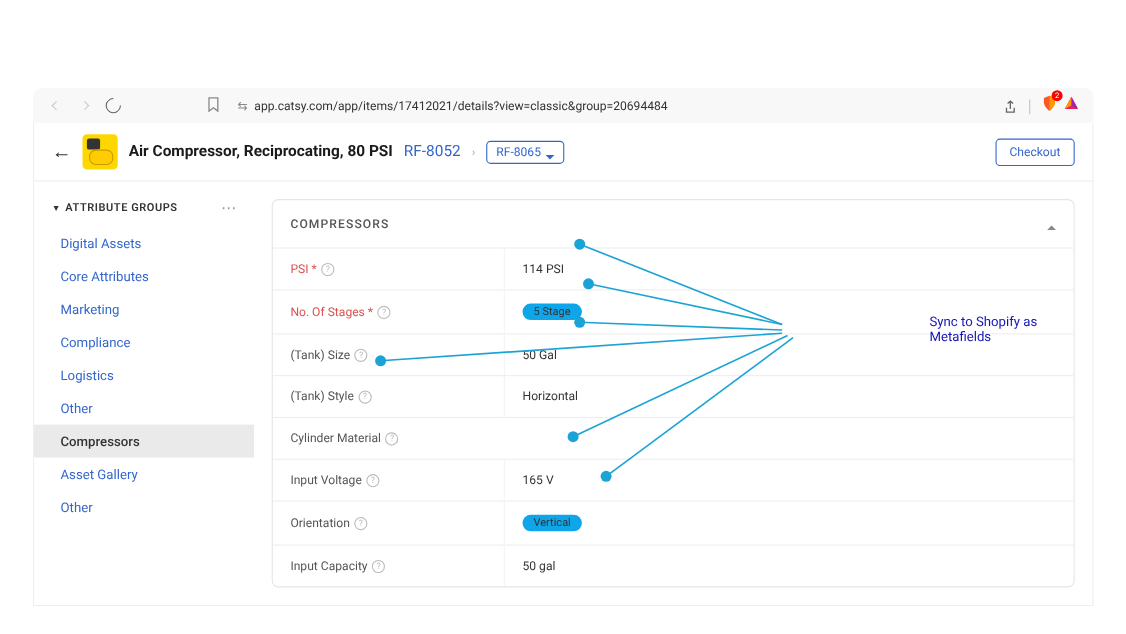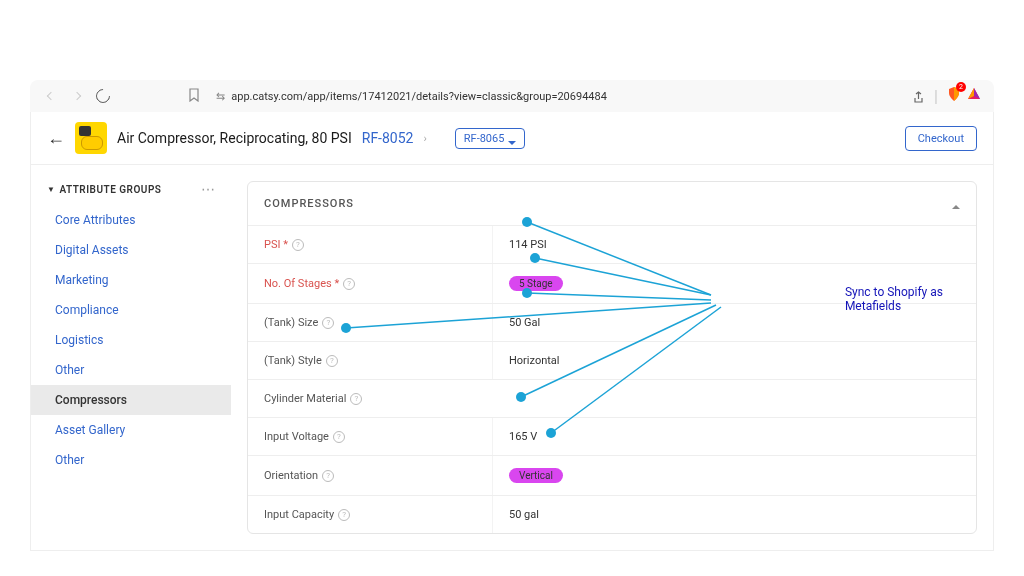--- a/index.html
+++ b/index.html
@@ -22,49 +22,49 @@
 
 
 .app { margin: 0 30px; background: #fff; border: 1px solid #eee; border-top: none; }
 
 
 .header { display: flex; align-items: center; padding: 10px 16px; gap: 10px; border-bottom: 1px solid #eee; }
 .back-arrow { font-size: 18px; color: #333; cursor: pointer; }
 .product-thumb { width: 32px; height: 32px; background: #ffd700; border-radius: 4px; position: relative; }
 .product-thumb::before { content: ""; position: absolute; top: 4px; left: 4px; width: 12px; height: 10px; background: #333; border-radius: 2px; }
 .product-thumb::after { content: ""; position: absolute; bottom: 4px; left: 6px; width: 20px; height: 12px; background: #ffcc00; border-radius: 6px; border: 1px solid #cc9900; }
-.product-title { font-size: 14px; font-weight: 400; color: #1a1a1a; }
+.product-title { font-size: 14px; font-weight: 700; color: #1a1a1a; }
 .breadcrumb-link { font-size: 14px; color: #3366cc; cursor: pointer; }
 .breadcrumb-sep { color: #aaa; font-size: 11px; }
-.breadcrumb-current { font-size: 11px; color: #3366cc; border: 1px solid #3366cc; border-radius: 4px; padding: 3px 8px; display: inline-flex; align-items: flex-end; gap: 4px; cursor: pointer; margin-left: 18px; }
+.breadcrumb-current { font-size: 11px; color: #3366cc; border: 1px solid #3366cc; border-radius: 4px; padding: 3px 8px; display: inline-flex; align-items: flex-end; gap: 4px; cursor: pointer; }
 .header-spacer { flex: 1; }
 .checkout-btn { font-size: 11px; color: #3366cc; border: 1px solid #3366cc; border-radius: 4px; padding: 5px 12px; background: #fff; cursor: pointer; }
 
 
 .body { display: flex; min-height: 360px; }
 .sidebar { width: 200px; padding: 16px 0; }
 .sidebar-header { display: flex; align-items: center; justify-content: space-between; padding: 0 16px 8px 16px; }
 .sidebar-title { font-size: 10px; letter-spacing: 0.5px; color: #333; font-weight: 600; display: flex; align-items: center; gap: 4px; }
 .sidebar-caret { font-size: 8px; }
 .sidebar-menu { font-size: 14px; color: #999; cursor: pointer; }
 .sidebar-item { padding: 8px 16px 8px 24px; font-size: 12px; color: #3366cc; cursor: pointer; }
 .sidebar-item.active { background: #eaeaea; color: #333; font-weight: 500; }
 
 .main { flex: 1; padding: 16px; position: relative; }
 .panel { border: 1px solid #e5e5e5; border-radius: 6px; }
 .panel-header { display: flex; align-items: center; justify-content: space-between; padding: 12px 16px; }
 .panel-title { font-size: 11px; letter-spacing: 1px; color: #555; font-weight: 500; }
 .collapse-icon { color: #888; cursor: pointer; }
 
-.attr-row { display: flex; border-top: 1px solid #eee; gap: 34px; }
+.attr-row { display: flex; border-top: 1px solid #eee; }
 .attr-label { width: 210px; padding: 12px 16px; font-size: 11px; color: #555; display: flex; align-items: center; gap: 4px; }
 .attr-label.required { color: #d9534f; }
 .help-icon { display: inline-flex; width: 12px; height: 12px; border: 1px solid #bbb; border-radius: 50%; align-items: center; justify-content: center; font-size: 8px; color: #bbb; }
 .attr-value { flex: 1; padding: 12px 16px; font-size: 11px; color: #333; border-left: 1px solid #f3f3f3; }
-.pill { display: inline-block; background: #d946ef; color: #333; padding: 2px 10px; border-radius: 10px; font-size: 10px; }
+.pill { display: inline-block; background: #0ea5e9; color: #333; padding: 2px 10px; border-radius: 10px; font-size: 10px; }
 
 
 .annotation { position: absolute; right: 50px; top: 120px; font-size: 12px; font-weight: 400; color: #1414b8; }
 .annotation-svg { position: absolute; top: 0; left: 0; pointer-events: none; }
 .dot { fill: #1ca3d6; }
 .line { stroke: #1ca3d6; stroke-width: 1.5; }
 
 .chevron-down { display: inline-block; width: 0; height: 0; border-left: 4px solid transparent; border-right: 4px solid transparent; border-top: 4px solid currentColor; }
 .chevron-up { display: inline-block; width: 0; height: 0; border-left: 4px solid transparent; border-right: 4px solid transparent; border-bottom: 4px solid currentColor; }
 .chevron-left { display: inline-block; width: 6px; height: 6px; border-left: 1.5px solid currentColor; border-bottom: 1.5px solid currentColor; transform: rotate(45deg); }
@@ -134,22 +134,22 @@
 
   <div class="body">
     <div class="sidebar">
       <div class="sidebar-header">
         <span class="sidebar-title">
           <span class="sidebar-caret">▼</span>
           <span>ATTRIBUTE GROUPS</span>
         </span>
         <span class="sidebar-menu">⋯</span>
       </div>
+      <div class="sidebar-item">Digital Assets</div>
       <div class="sidebar-item">Core Attributes</div>
-      <div class="sidebar-item">Digital Assets</div>
       <div class="sidebar-item">Marketing</div>
       <div class="sidebar-item">Compliance</div>
       <div class="sidebar-item">Logistics</div>
       <div class="sidebar-item">Other</div>
       <div class="sidebar-item active">Compressors</div>
       <div class="sidebar-item">Asset Gallery</div>
       <div class="sidebar-item">Other</div>
     </div>
 
     <div class="main">

